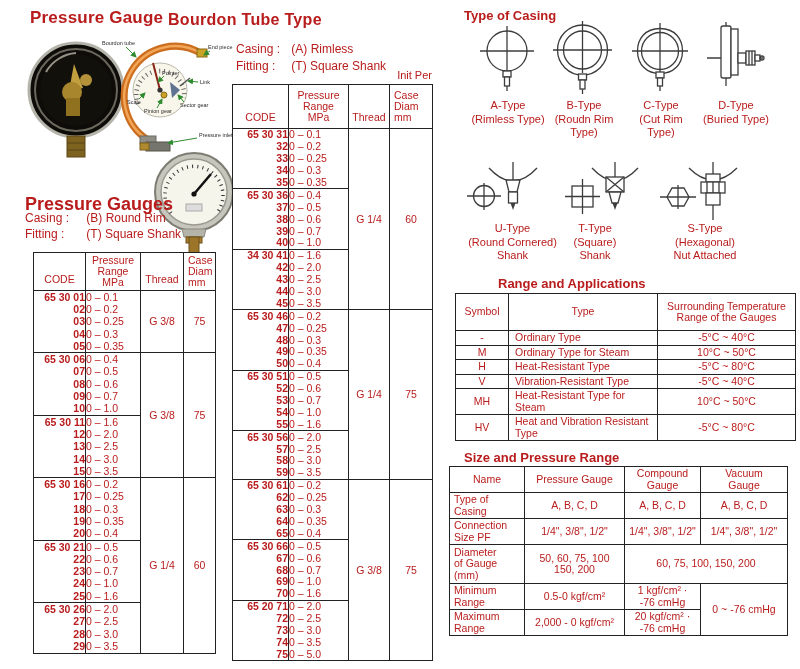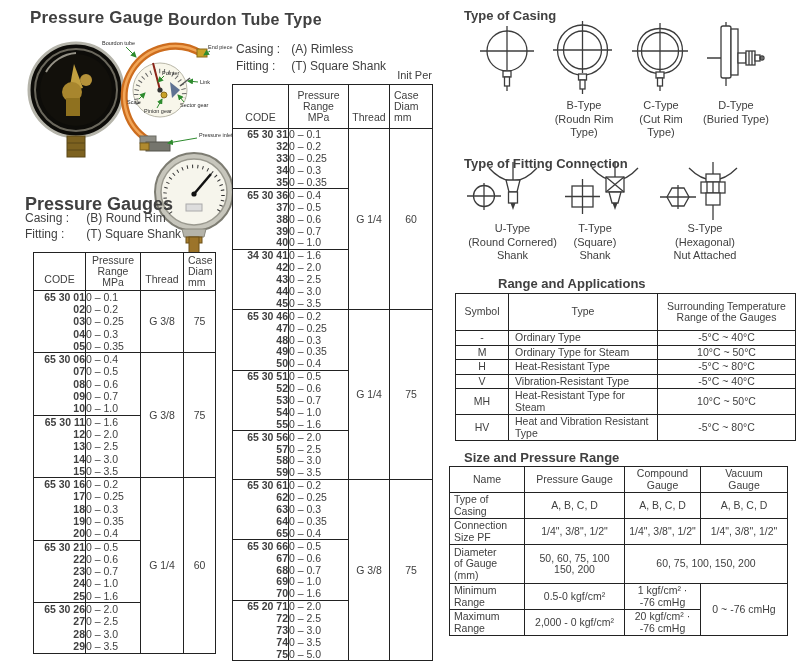--- a/index.html
+++ b/index.html
@@ -1,17 +1,17 @@
 <!DOCTYPE html>
 <html><head>
 <meta charset="utf-8">
 <style>
   html,body{margin:0;padding:0;background:#fff;}
   .page{position:relative;width:800px;height:669px;background:#ffffff;overflow:hidden;
-        font-family:"Liberation Sans", sans-serif;color:#404040;}
+        font-family:"Liberation Sans", sans-serif;color:#b91c1c;}
   .abs{position:absolute;}
   .t1{font-size:17px;font-weight:bold;letter-spacing:.2px;}
   .t2{font-size:16px;font-weight:bold;letter-spacing:.3px;}
   .sec-head{font-size:13px;font-weight:bold;}
   .info-line{font-size:12px;white-space:nowrap;}
   .info-line .lbl{display:inline-block;}
   .unit-note{font-size:11px;text-align:right;}
 
   
   table.code-table{border-collapse:collapse;table-layout:fixed;border:1.4px solid #222;background:#fff;}
@@ -522,34 +522,37 @@
     <rect class="lnw" x="18" y="6" width="10" height="52" rx="2"></rect>
     <rect class="lnw" x="28" y="9" width="7" height="46"></rect>
     <rect class="lnw" x="35" y="33" width="8" height="10"></rect>
     <rect class="lnw" x="43" y="31" width="9" height="14"></rect>
     <line class="ln" x1="46" y1="31" x2="46" y2="45"></line>
     <line class="ln" x1="49" y1="31" x2="49" y2="45"></line>
     <rect class="lnw" x="52" y="35" width="5" height="6"></rect>
     <circle class="ln" cx="59" cy="38" r="2"></circle>
   </svg>
 
+  <div class="abs type-label" style="left:462px;top:99px;width:92px;">
+    <div>A-Type</div>
+    <div>(Rimless Type)</div>
+  </div>
   <div class="abs type-label" style="left:548px;top:99px;width:72px;">
     <div>B-Type</div>
     <div>(Roudn Rim Type)</div>
   </div>
   <div class="abs type-label" style="left:626px;top:99px;width:70px;">
     <div>C-Type</div>
     <div>(Cut Rim Type)</div>
   </div>
   <div class="abs type-label" style="left:700px;top:99px;width:72px;">
     <div>D-Type</div>
     <div>(Buried Type)</div>
   </div>
 
-  <div class="abs sec-head" style="left:464px;top:156px;">Type of Fitting Connection</div>
 
   <svg class="abs" style="left:465px;top:160px;" width="85" height="62" viewBox="0 0 85 62">
     <circle class="ln" cx="19" cy="36" r="10.5"></circle>
     <line class="ln" x1="2" y1="36" x2="36" y2="36"></line>
     <line class="ln" x1="19" y1="23" x2="19" y2="50"></line>
     <line class="ln" x1="48" y1="2" x2="48" y2="42"></line>
     <path class="ln" d="M24,8 Q48,34 72,8"></path>
     <path class="lnw" d="M41,20 L55,20 L52,32 L44,32 Z"></path>
     <rect class="lnw" x="43.5" y="32" width="9" height="11"></rect>
     <polygon points="45.5,43 50.5,43 48,50" fill="#3c3c3c"></polygon>

